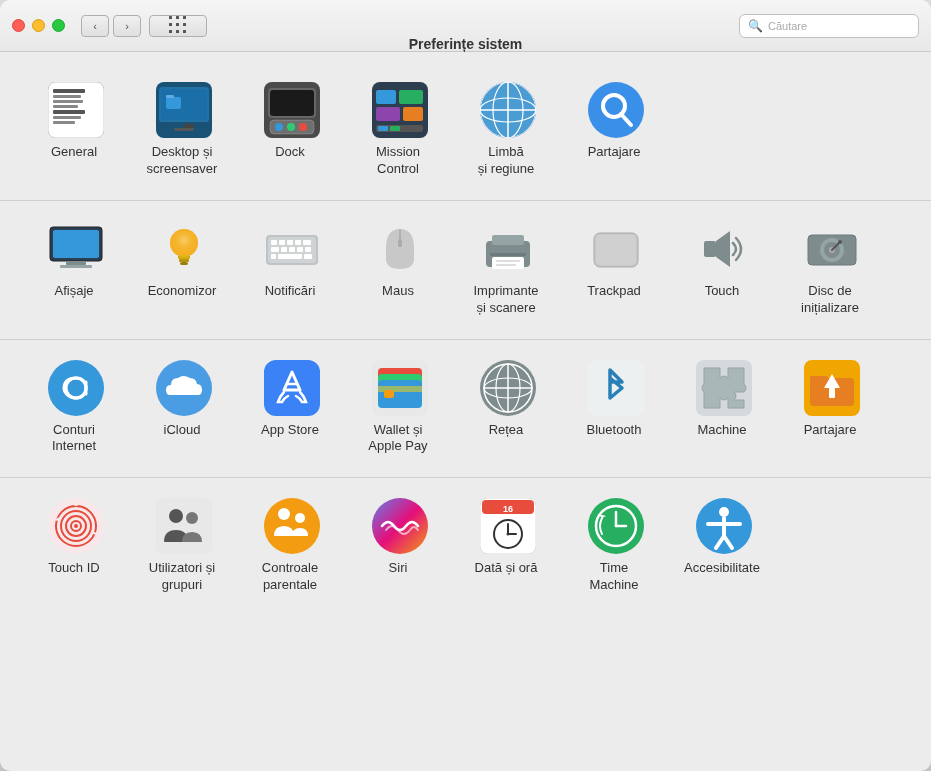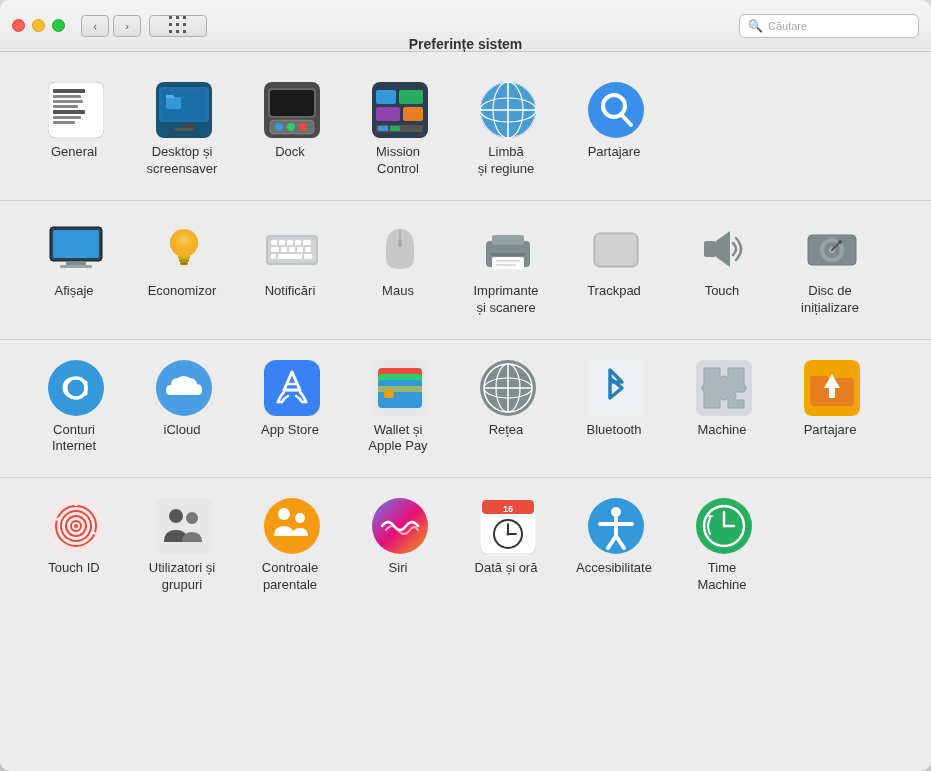--- a/index.html
+++ b/index.html
@@ -700,45 +700,45 @@
               <line x1="28" y1="36" x2="36" y2="36" stroke="#333" stroke-width="2" stroke-linecap="round"></line>
               <circle cx="28" cy="36" r="1.5" fill="#333"></circle>
             </svg>
           </div>
           <span class="pref-label">Dată și oră</span>
         </div>
 
         <div class="pref-item">
           <div class="pref-icon">
             <svg width="56" height="56" viewBox="0 0 56 56">
+              <circle cx="28" cy="28" r="28" fill="#27ae60"></circle>
+
+              <circle cx="28" cy="28" r="20" fill="none" stroke="white" stroke-width="2.5"></circle>
+              <line x1="28" y1="28" x2="28" y2="14" stroke="white" stroke-width="2.5" stroke-linecap="round"></line>
+              <line x1="28" y1="28" x2="38" y2="28" stroke="white" stroke-width="2.5" stroke-linecap="round"></line>
+
+              <path d="M14 20 Q10 28 14 36" fill="none" stroke="white" stroke-width="2" stroke-linecap="round"></path>
+              <polygon points="14,20 10,16 18,18" fill="white"></polygon>
+            </svg>
+          </div>
+          <span class="pref-label">Time<br>Machine</span>
+        </div>
+
+        <div class="pref-item">
+          <div class="pref-icon">
+            <svg width="56" height="56" viewBox="0 0 56 56">
               <circle cx="28" cy="28" r="28" fill="#3498db"></circle>
 
               <circle cx="28" cy="14" r="5" fill="white"></circle>
               <line x1="28" y1="20" x2="28" y2="38" stroke="white" stroke-width="4" stroke-linecap="round"></line>
               <line x1="12" y1="26" x2="44" y2="26" stroke="white" stroke-width="4" stroke-linecap="round"></line>
               <line x1="28" y1="38" x2="20" y2="50" stroke="white" stroke-width="4" stroke-linecap="round"></line>
               <line x1="28" y1="38" x2="36" y2="50" stroke="white" stroke-width="4" stroke-linecap="round"></line>
             </svg>
           </div>
           <span class="pref-label">Accesibilitate</span>
         </div>
 
-        <div class="pref-item">
-          <div class="pref-icon">
-            <svg width="56" height="56" viewBox="0 0 56 56">
-              <circle cx="28" cy="28" r="28" fill="#27ae60"></circle>
-
-              <circle cx="28" cy="28" r="20" fill="none" stroke="white" stroke-width="2.5"></circle>
-              <line x1="28" y1="28" x2="28" y2="14" stroke="white" stroke-width="2.5" stroke-linecap="round"></line>
-              <line x1="28" y1="28" x2="38" y2="28" stroke="white" stroke-width="2.5" stroke-linecap="round"></line>
-
-              <path d="M14 20 Q10 28 14 36" fill="none" stroke="white" stroke-width="2" stroke-linecap="round"></path>
-              <polygon points="14,20 10,16 18,18" fill="white"></polygon>
-            </svg>
-          </div>
-          <span class="pref-label">Time<br>Machine</span>
-        </div>
-
       </div>
     </div>
 
   </div>
 </div>
 
 </body></html>

